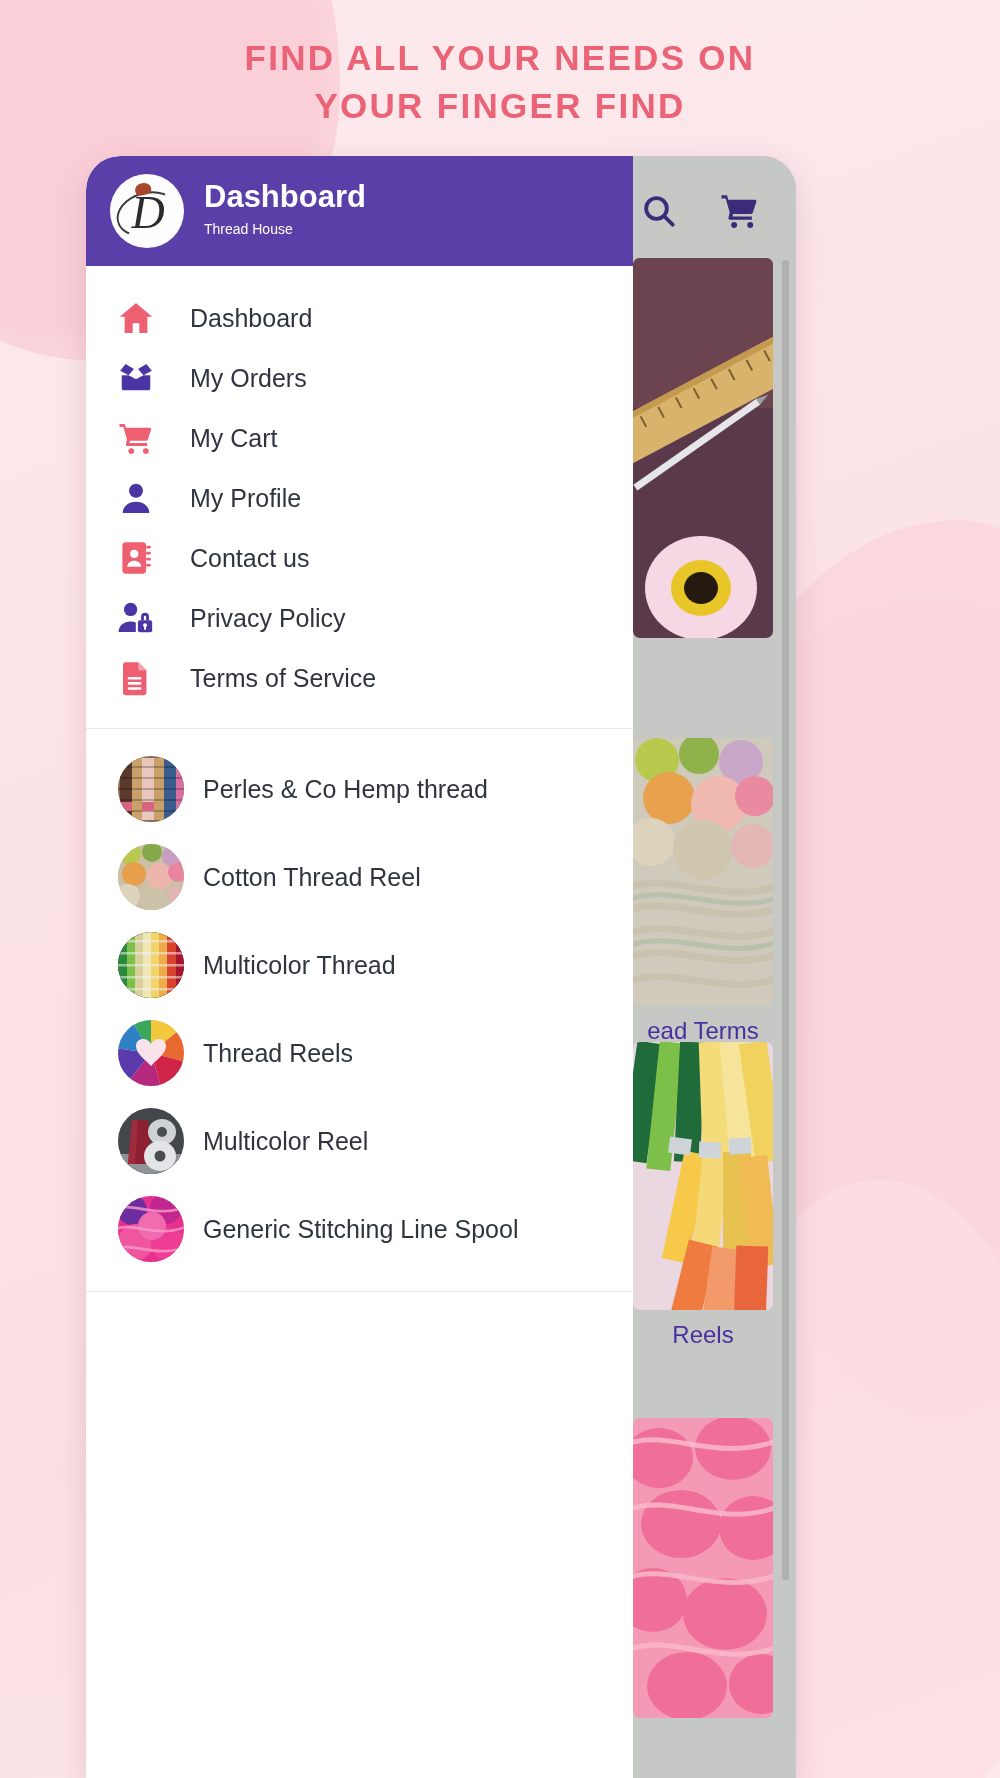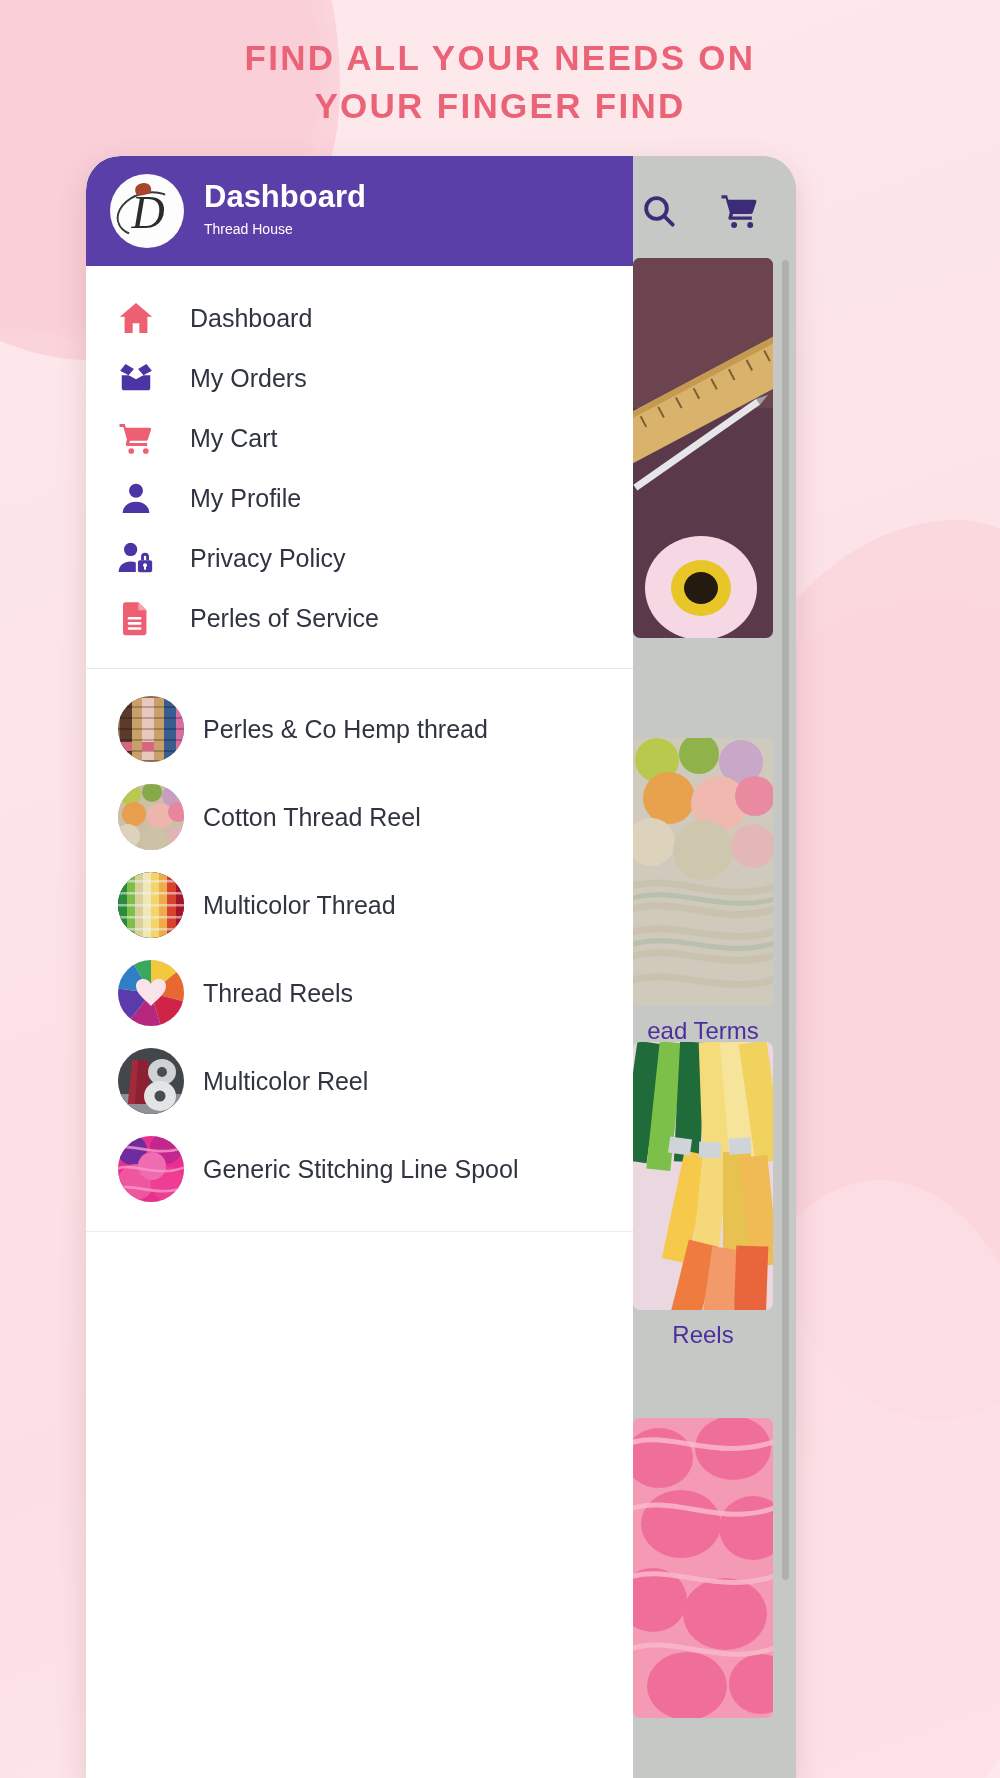--- a/index.html
+++ b/index.html
@@ -370,20 +370,36 @@
       <div class="menu-item">
         <span class="menu-icon">
           <svg width="38" height="38" viewBox="0 0 24 24" fill="#4b35a5">
             <circle cx="12" cy="7.4" r="4.4"></circle>
             <path d="M3.6 21.4c0-4.3 3.8-7.1 8.4-7.1s8.4 2.8 8.4 7.1z"></path>
           </svg>
         </span>
         <span class="menu-label">My Profile</span>
       </div>
 
+      <div class="menu-item">
+        <span class="menu-icon">
+          <svg width="38" height="38" viewBox="0 0 24 24" fill="#ef5f72">
+            <rect x="3.4" y="2" width="15" height="20" rx="2.2"></rect>
+            <g fill="#ef5f72">
+              <rect x="18.4" y="4.3" width="3" height="1.7" rx=".8"></rect>
+              <rect x="18.4" y="8.1" width="3" height="1.7" rx=".8"></rect>
+              <rect x="18.4" y="11.9" width="3" height="1.7" rx=".8"></rect>
+              <rect x="18.4" y="15.7" width="3" height="1.7" rx=".8"></rect>
+            </g>
+            <circle cx="10.9" cy="9.4" r="2.6" fill="#fff"></circle>
+            <path d="M6.5 17.6c0-2.4 2-3.9 4.4-3.9s4.4 1.5 4.4 3.9z" fill="#fff"></path>
+          </svg>
+        </span>
+        <span class="menu-label">Contact us</span>
+      </div>
 
       <div class="menu-item">
         <span class="menu-icon">
           <svg width="38" height="38" viewBox="0 0 24 24" fill="#4b35a5">
             <circle cx="8.6" cy="6.6" r="4.2"></circle>
             <path d="M1 20.8c0-4 3.4-6.6 7.6-6.6 1.2 0 2.3.2 3.3.6v6z"></path>
             <rect x="13.2" y="13.4" width="9" height="7.6" rx="1.3"></rect>
             <path d="M15.2 13.4v-2.2a2.5 2.5 0 0 1 5 0v2.2h-1.8v-2.2a.7.7 0 0 0-1.4 0v2.2z"></path>
             <circle cx="17.7" cy="16.6" r="1.25" fill="#fff"></circle>
             <rect x="17.1" y="16.9" width="1.2" height="2.5" fill="#fff"></rect>
@@ -397,21 +413,21 @@
           <svg width="38" height="38" viewBox="0 0 24 24" fill="#ef5f72">
             <path d="M5.4 2h8.1l5.1 5.1v14.2c0 .9-.7 1.6-1.6 1.6H5.4c-.9 0-1.6-.7-1.6-1.6V3.6C3.8 2.7 4.5 2 5.4 2z"></path>
             <path d="M13.5 2l5.1 5.1h-5.1z" fill="#f7a2ad"></path>
             <g fill="#fff">
               <rect x="6.8" y="11.4" width="8.6" height="1.6" rx=".8"></rect>
               <rect x="6.8" y="14.6" width="8.6" height="1.6" rx=".8"></rect>
               <rect x="6.8" y="17.8" width="8.6" height="1.6" rx=".8"></rect>
             </g>
           </svg>
         </span>
-        <span class="menu-label">Perles of Service</span>
+        <span class="menu-label">Terms of Service</span>
       </div>
 
     </div>
 
     <div class="divider"></div>
 
     <div class="cats">
 
       <div class="cat-item">
         <span class="cat-thumb">

